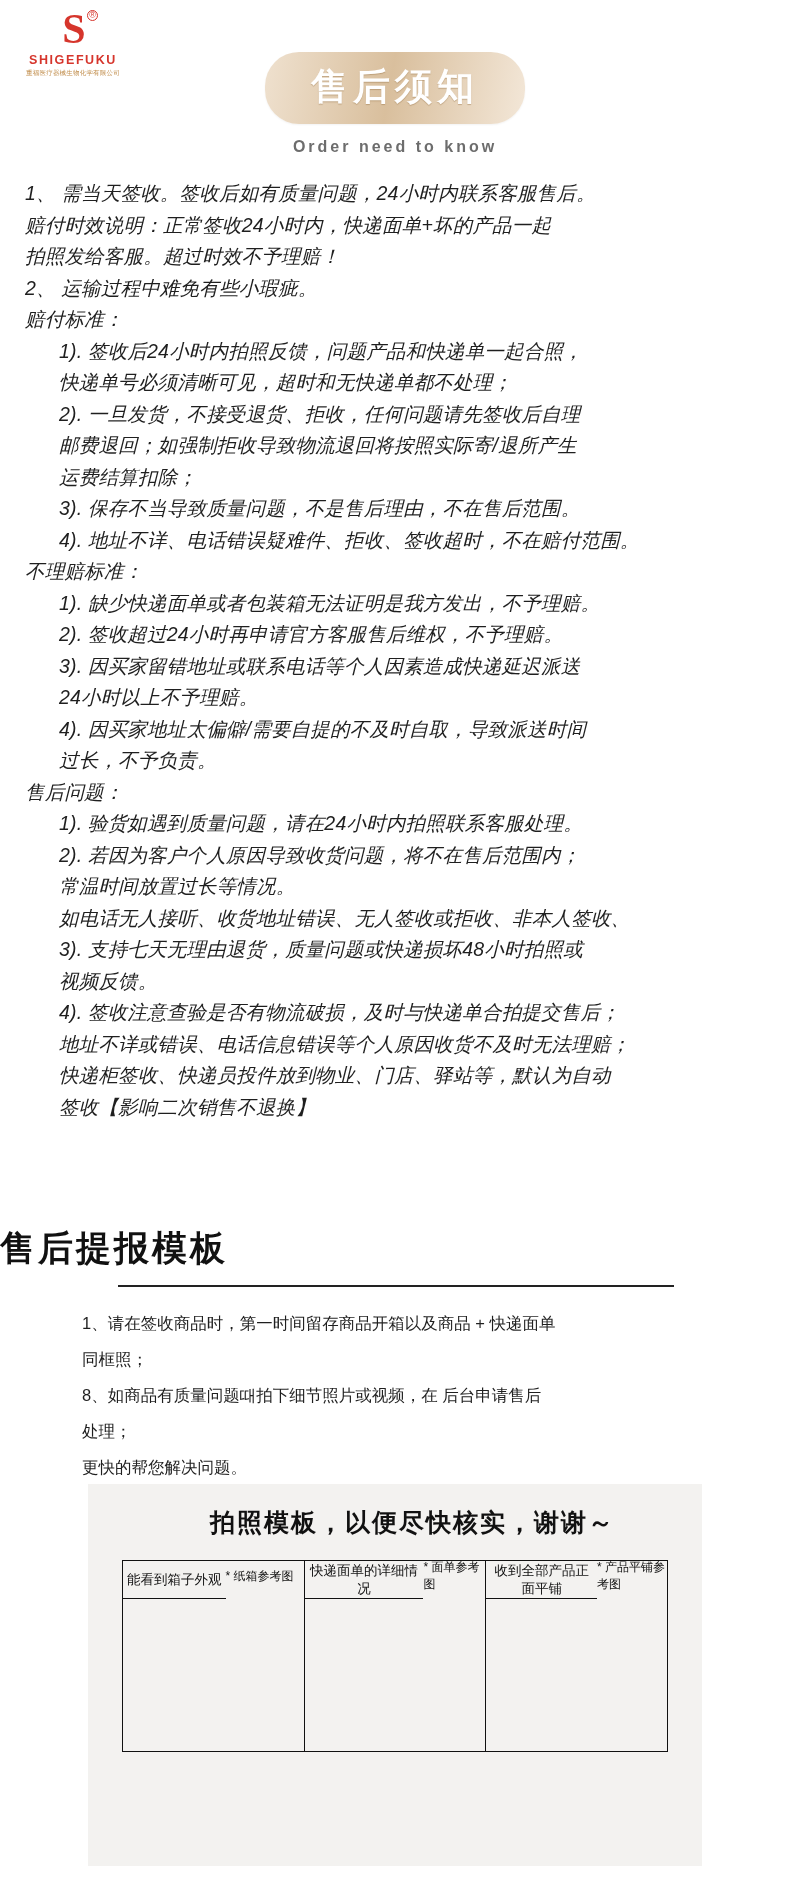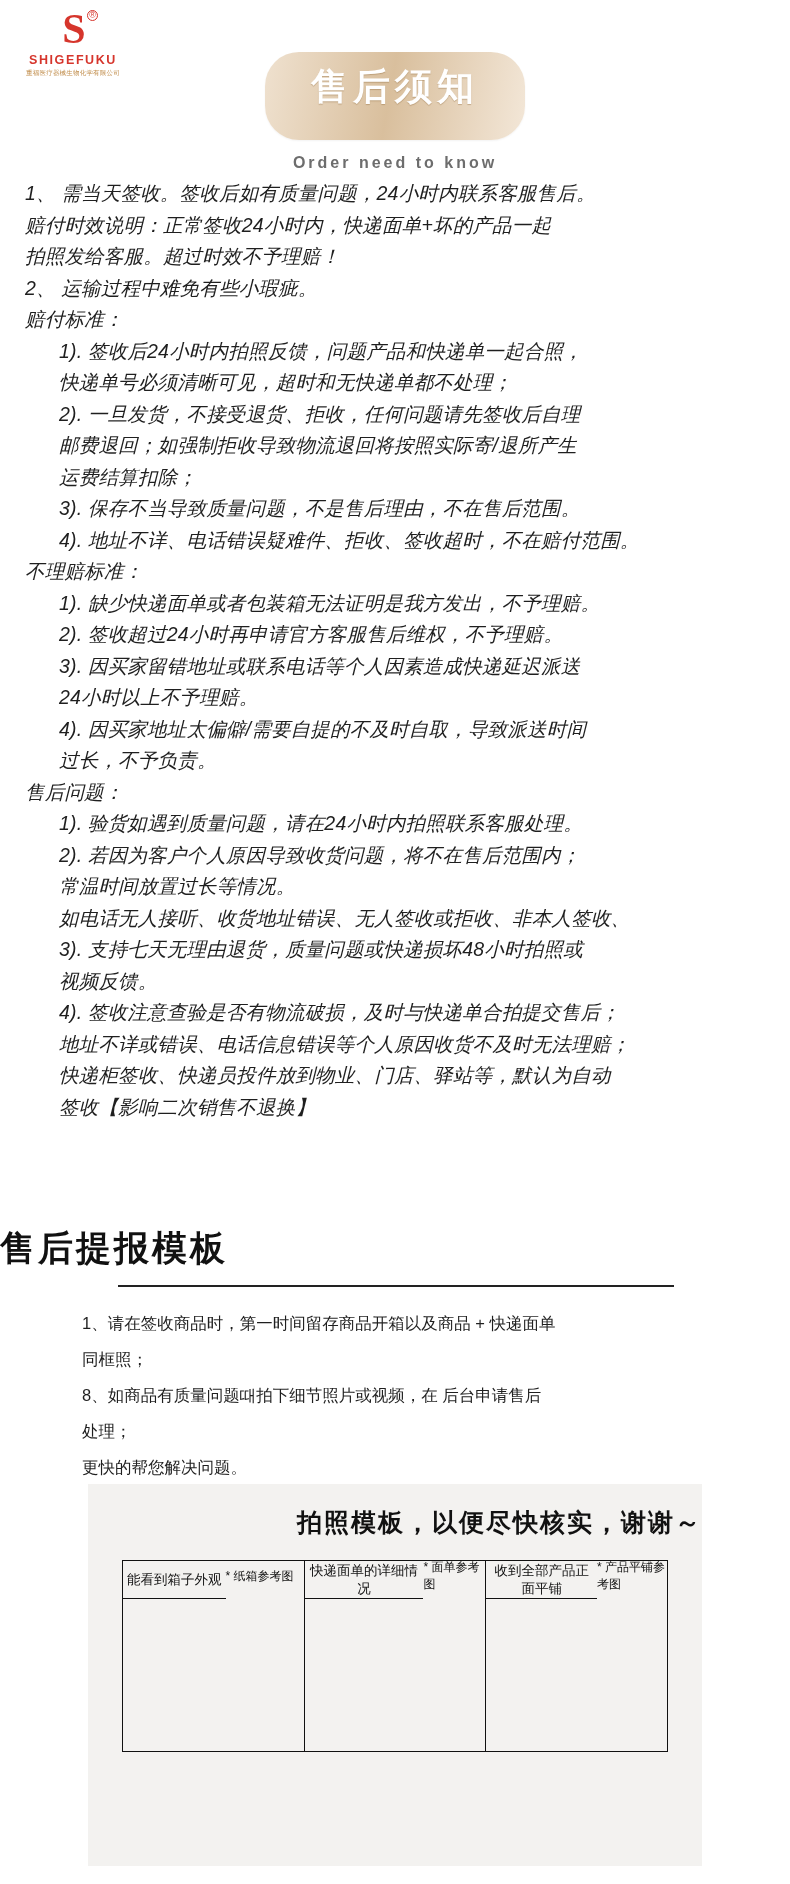--- a/index.html
+++ b/index.html
@@ -70,21 +70,21 @@
   
   .title-wrap {
     position: absolute;
     left: 0;
     top: 52px;
     width: 790px;
     text-align: center;
   }
   .title-pill {
     display: inline-block;
-    padding: 10px 46px 28px;
+    padding: 10px 46px 12px;
     border-radius: 34px;
     background: linear-gradient(100deg, #efe1cf 0%, #d9bf9d 48%, #f3e7d8 100%);
     box-shadow: 0 1px 2px rgba(0,0,0,0.05);
   }
   .title-text {
     font-family: "Liberation Serif", "DejaVu Serif", serif;
     font-size: 37px;
     font-weight: bold;
     color: #ffffff;
     letter-spacing: 5px;
@@ -149,21 +149,21 @@
   
   .card {
     position: absolute;
     left: 88px;
     top: 1484px;
     width: 614px;
     height: 382px;
     background: #f3f2f0;
   }
   .card-head {
-    text-align: right;
+    text-align: center;
     font-family: Liberation Mono, monospace;
     font-size: 25px;
     font-weight: bold;
     color: #111;
     padding-top: 22px;
     letter-spacing: 2px;
     padding-left: 35px;
   }
   .grid {
     position: absolute;

